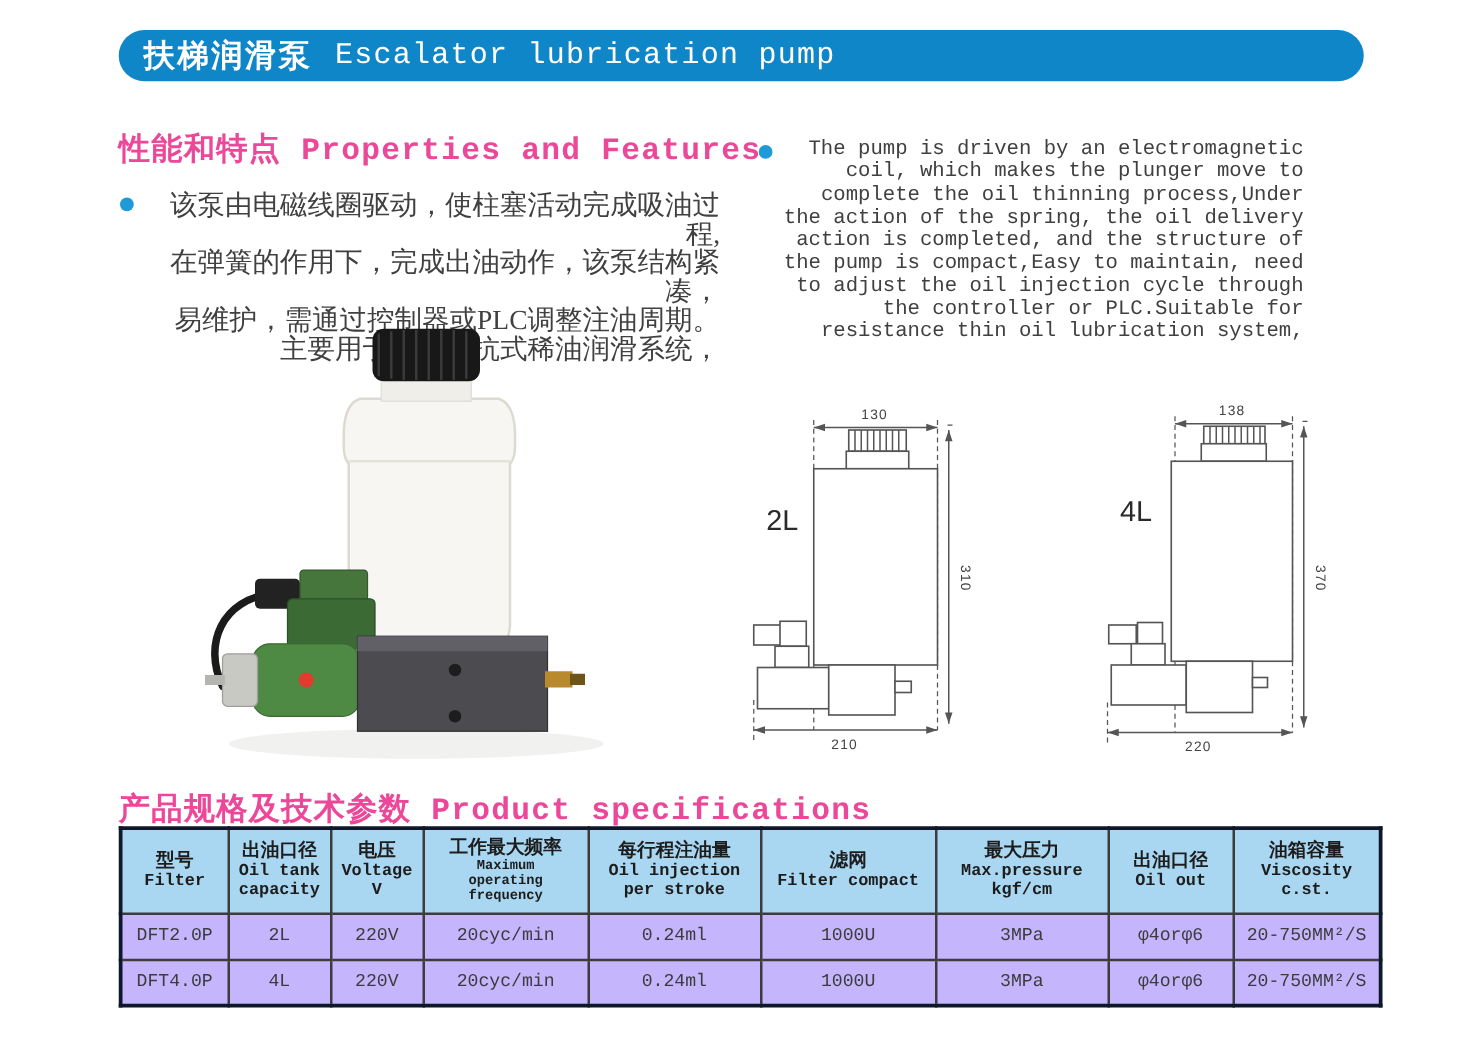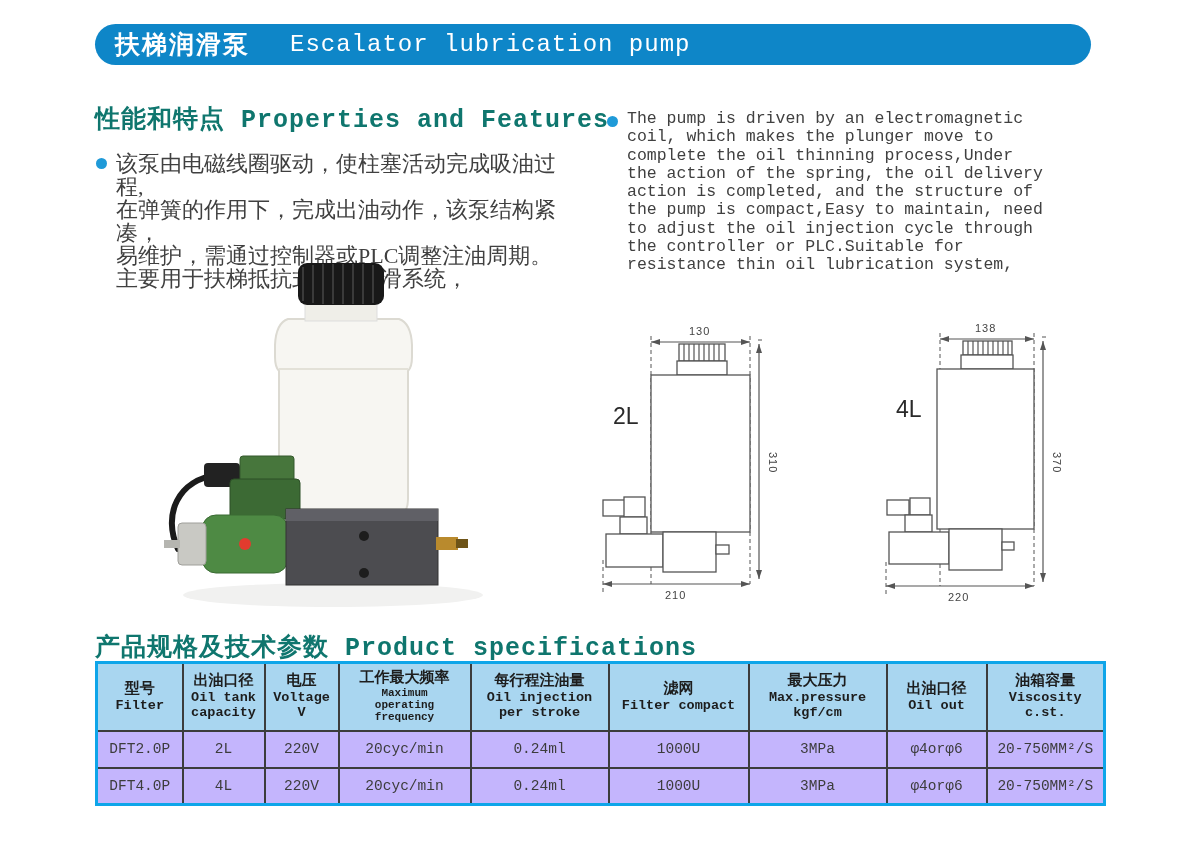--- a/index.html
+++ b/index.html
@@ -8,33 +8,33 @@
     position:relative; width:1187px; height:841px; background:#ffffff;
     font-family:"Liberation Mono","DejaVu Sans Mono",monospace;
     color:#3c3c3c; overflow:hidden;
   }
   .prelines { white-space:pre-line; }
 
   
   .banner {
     position:absolute; left:95px; top:24px; width:996px; height:41px;
     background:#0e86c8; border-radius:21px;
-    display:flex; align-items:center; gap:40px; padding-left:20px;
+    display:flex; align-items:center; gap:18px; padding-left:20px;
   }
   .banner .cn { color:#fff; font-size:25px; font-weight:bold; letter-spacing:2px; }
   .banner .en { color:#fff; font-size:24px; font-weight:normal; letter-spacing:1px; }
 
   
   .sec-heading {
-    position:absolute; color:#0f766e; font-size:25px; font-weight:bold; letter-spacing:1px;
+    position:absolute; color:#ec4899; font-size:25px; font-weight:bold; letter-spacing:1px;
   }
   #features-heading { left:95px; top:102px; }
   #specs-heading { left:95px; top:630px; }
 
-  .bullet-block { position:absolute; display:flex; }
+  .bullet-block { position:absolute; display:flex;text-align:right; }
   .bullet-dot {
     width:11px; height:11px; border-radius:50%; background:#1f9ad8;
     flex:0 0 11px; margin-top:6px; margin-right:9px;
   }
   #cn-bullet { left:96px; top:152px; width:480px; }
   #cn-bullet .txt { font-size:22px; line-height:23px; color:#404040;
     font-family:Liberation Serif, serif; }
   #en-bullet { left:607px; top:110px; width:575px; }
   #en-bullet .txt { font-size:16.5px; line-height:18.3px; color:#404040; }
 
@@ -49,21 +49,21 @@
     font-family:"Liberation Sans","DejaVu Sans",sans-serif; }
   .diagram .ln { stroke:#555; stroke-width:1.2; fill:none; }
   .diagram .shape { stroke:#555; stroke-width:1.3; fill:#fff; }
   .diagram .dash { stroke:#555; stroke-width:1; fill:none; stroke-dasharray:4 3; }
   .diagram .arr { fill:#555; }
 
   
   .spec-table {
     position:absolute; left:95px; top:661px; width:1008px;
     border-collapse:collapse; table-layout:fixed;
-    border:3px solid #0ea5e9;
+    border:3px solid #0f172a;
   }
   .spec-table th, .spec-table td {
     border:2px solid #3c3c3c; text-align:center; vertical-align:middle;
   }
   .spec-table th { background:#a9d6f0; height:68px; padding:2px 1px; }
   .spec-table td { background:#c4b5fd; height:37px; font-size:14.5px; color:#3c3c3c; }
   .hdr-cn { font-size:15px; font-weight:bold; color:#1d1d1d; line-height:17px; }
   .hdr-en { font-size:13.5px; font-weight:bold; color:#1d1d1d; line-height:15px; }
   .hdr-en.small { font-size:11px; line-height:12px; }
 </style>

